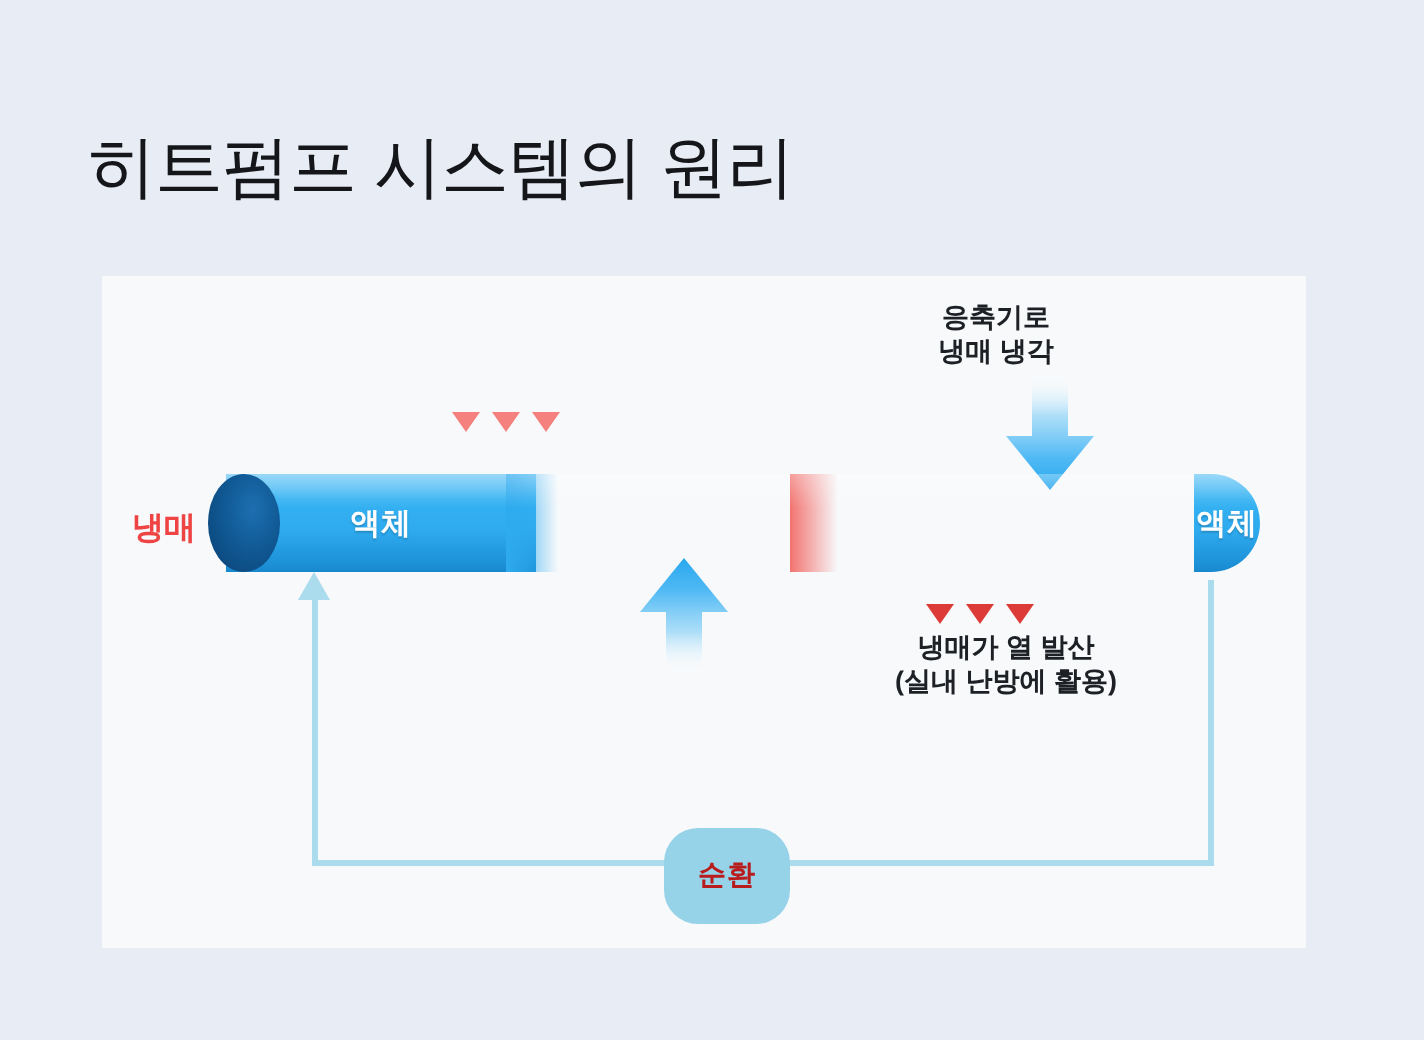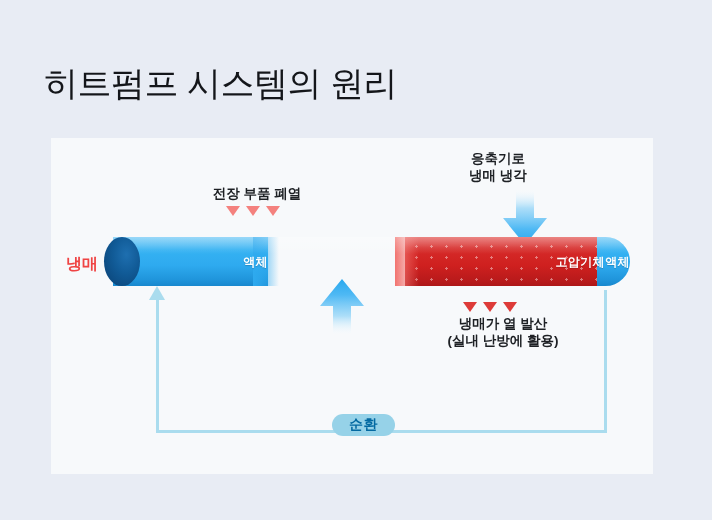--- a/index.html
+++ b/index.html
@@ -150,22 +150,22 @@
     background: linear-gradient(to bottom, rgba(255,255,255,.30), rgba(255,255,255,0));
     pointer-events: none;
     z-index: 2;
   }
 
   .seg-text {
     position: absolute;
     top: 50%;
     transform: translateY(-50%);
     width: 100%;
-    text-align: right;
-    font-size: 12px;
+    text-align: center;
+    font-size: 15px;
     font-weight: 700;
     color: #ffffff;
     letter-spacing: 0.4px;
     z-index: 4;
     text-shadow: 0 1px 1px rgba(0,0,0,.18);
   }
 
   
   .anno {
     position: absolute;
@@ -235,24 +235,24 @@
     width: 0; height: 0;
     border-left: 8.5px solid transparent;
     border-right: 8.5px solid transparent;
     border-bottom: 14px solid #aadcee;
   }
   .loop-badge {
     position: absolute;
     left: 281px;
     top: 276px;
     width: 63px;
-    height: 22px;
+    height: 48px;
     border-radius: 17px;
     background: #96d2e8;
-    color: #0369a1;
+    color: #b91c1c;
     font-size: 14px;
     font-weight: 700;
     display: flex;
     align-items: center;
     justify-content: center;
     letter-spacing: 0.5px;
   }
 </style>
 </head>
 <body>
@@ -264,21 +264,20 @@
   <div class="loop">
     <div class="loop-line loop-left-v"></div>
     <div class="loop-line loop-bottom"></div>
     <div class="loop-line loop-right-v"></div>
     <div class="loop-arrow-up"></div>
     <div class="loop-badge">순환</div>
   </div>
 
   <div class="refrigerant-label">냉매</div>
 
-  <div class="anno anno-waste-heat">전장 부품 폐열</div>
   <div class="tri-row tri-waste">
     <span class="tri"></span>
       <span class="tri"></span>
       <span class="tri"></span>
   </div>
 
   <div class="anno anno-condenser">응축기로
 냉매 냉각</div>
   <svg class="arrow-down-condenser" viewBox="0 0 48 58">
     <defs>
@@ -311,23 +310,20 @@
   </div>
   <div class="anno anno-emit">냉매가 열 발산
 (실내 난방에 활용)</div>
 
   <div class="pipe">
     <div class="pipe-body">
       <div class="seg seg-liquid-left">
         <div class="seg-text">액체</div>
       </div>
       <div class="fade-bluepink"></div>
-      <div class="seg seg-hpgas">
-        <div class="seg-text">고압기체</div>
-      </div>
       <div class="fade-pinkdark"></div>
       <div class="seg seg-liquid-right">
         <div class="seg-text">액체</div>
       </div>
       <div class="pipe-gloss"></div>
     </div>
     <div class="pipe-cap"></div>
   </div>
 
 </div>

